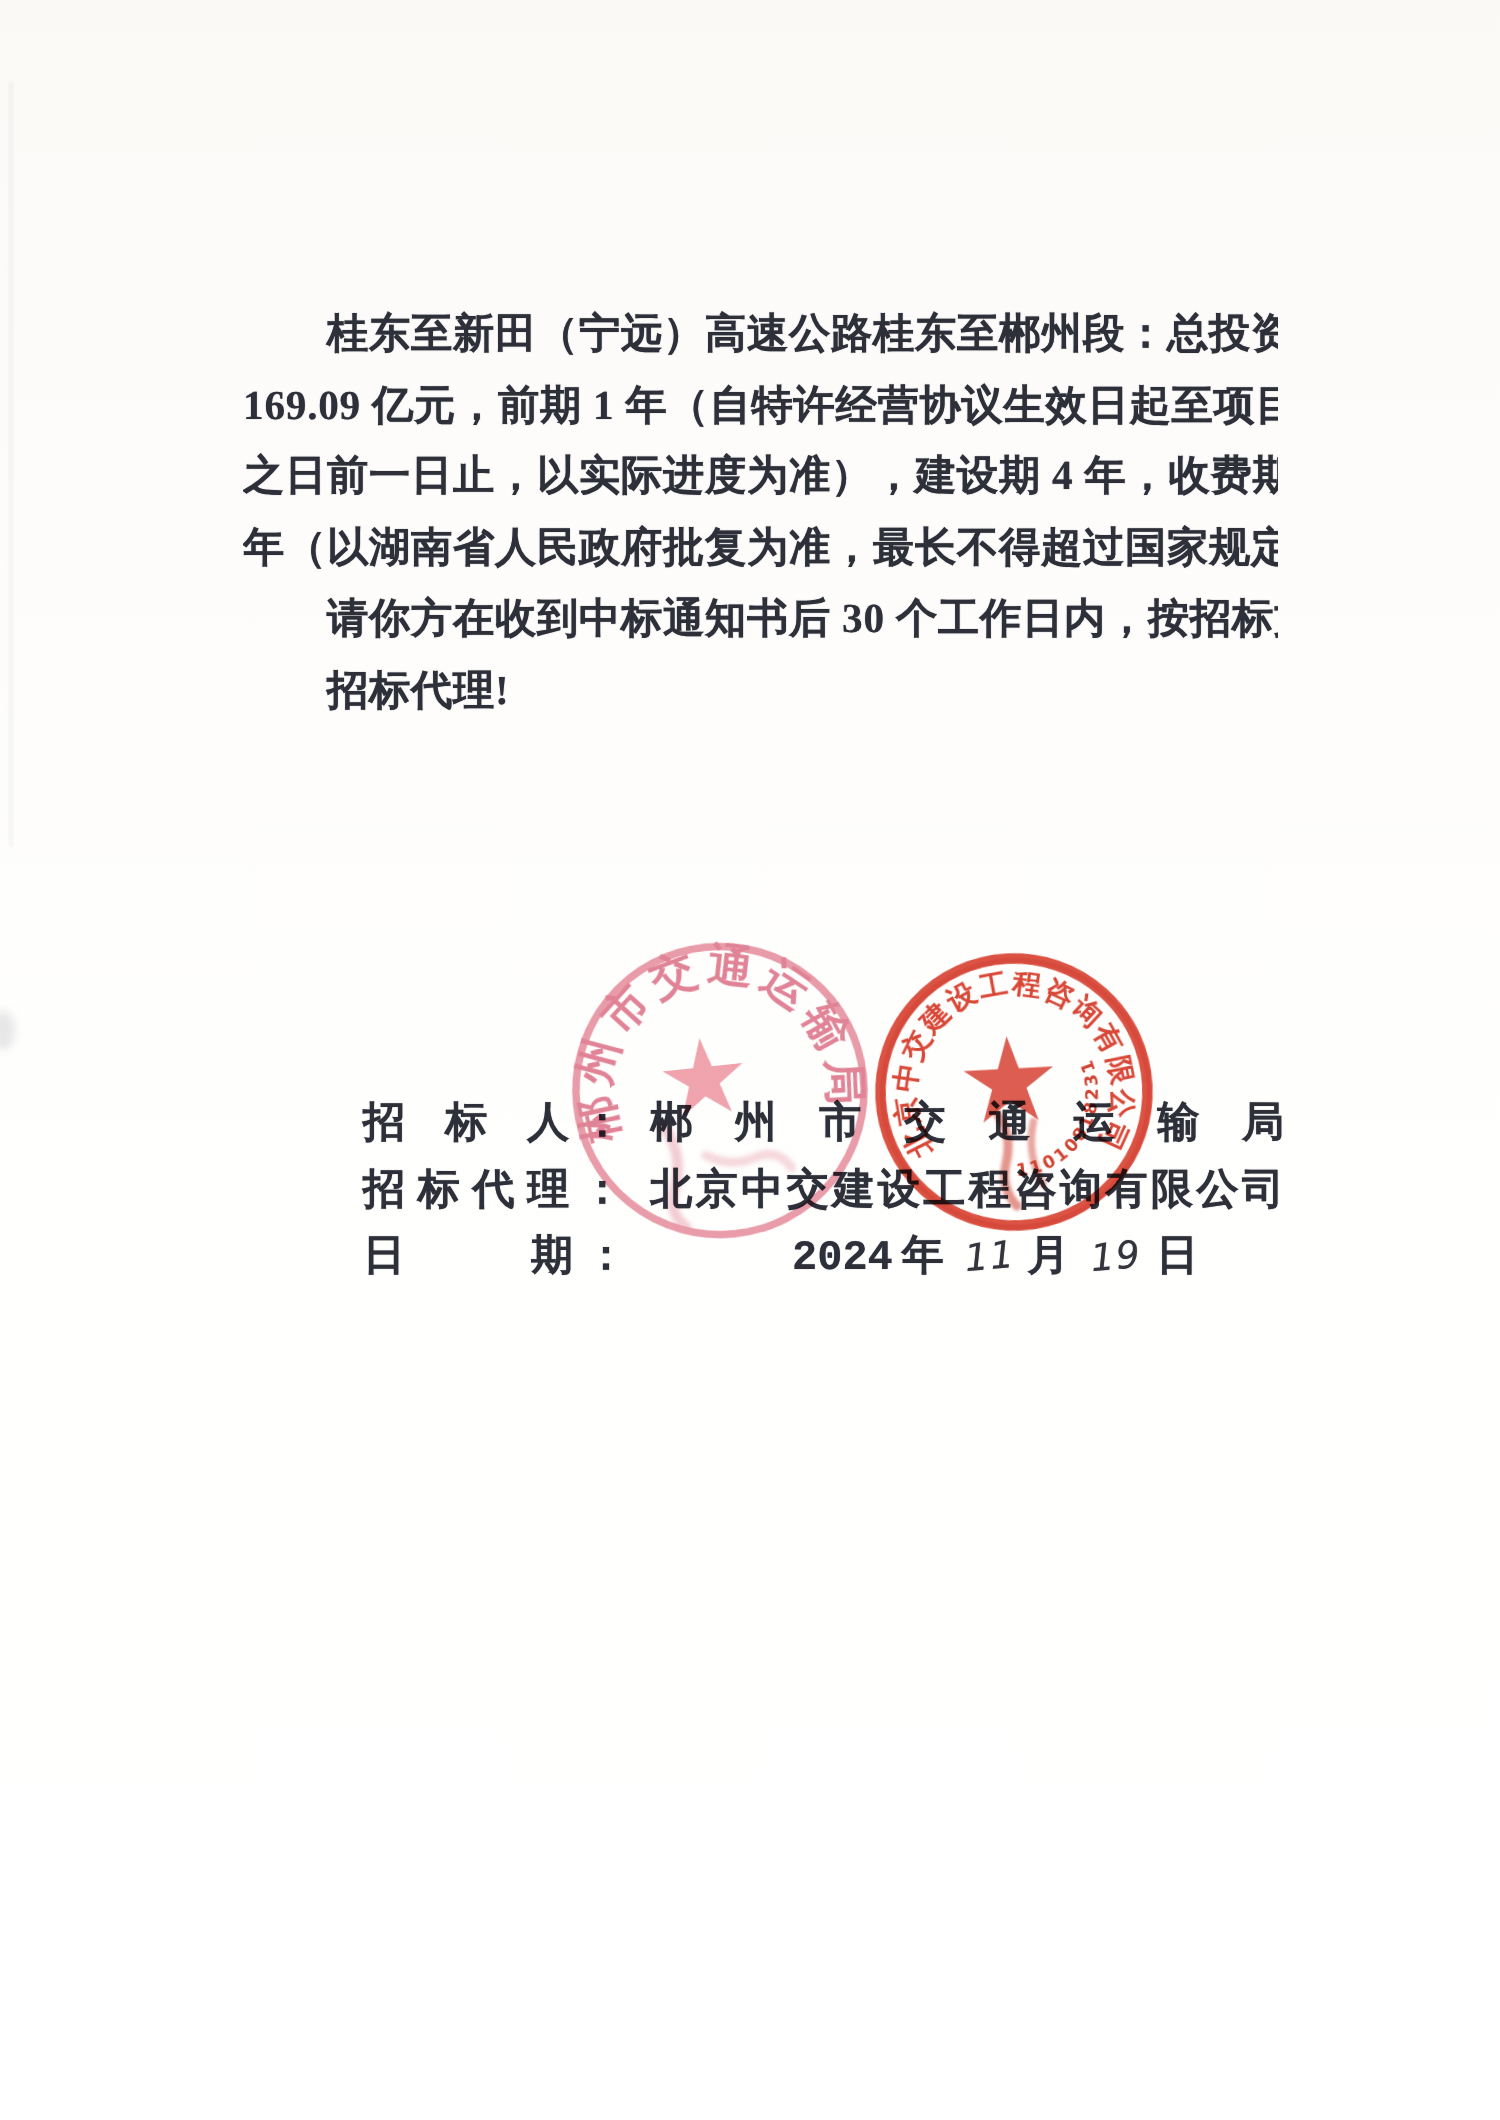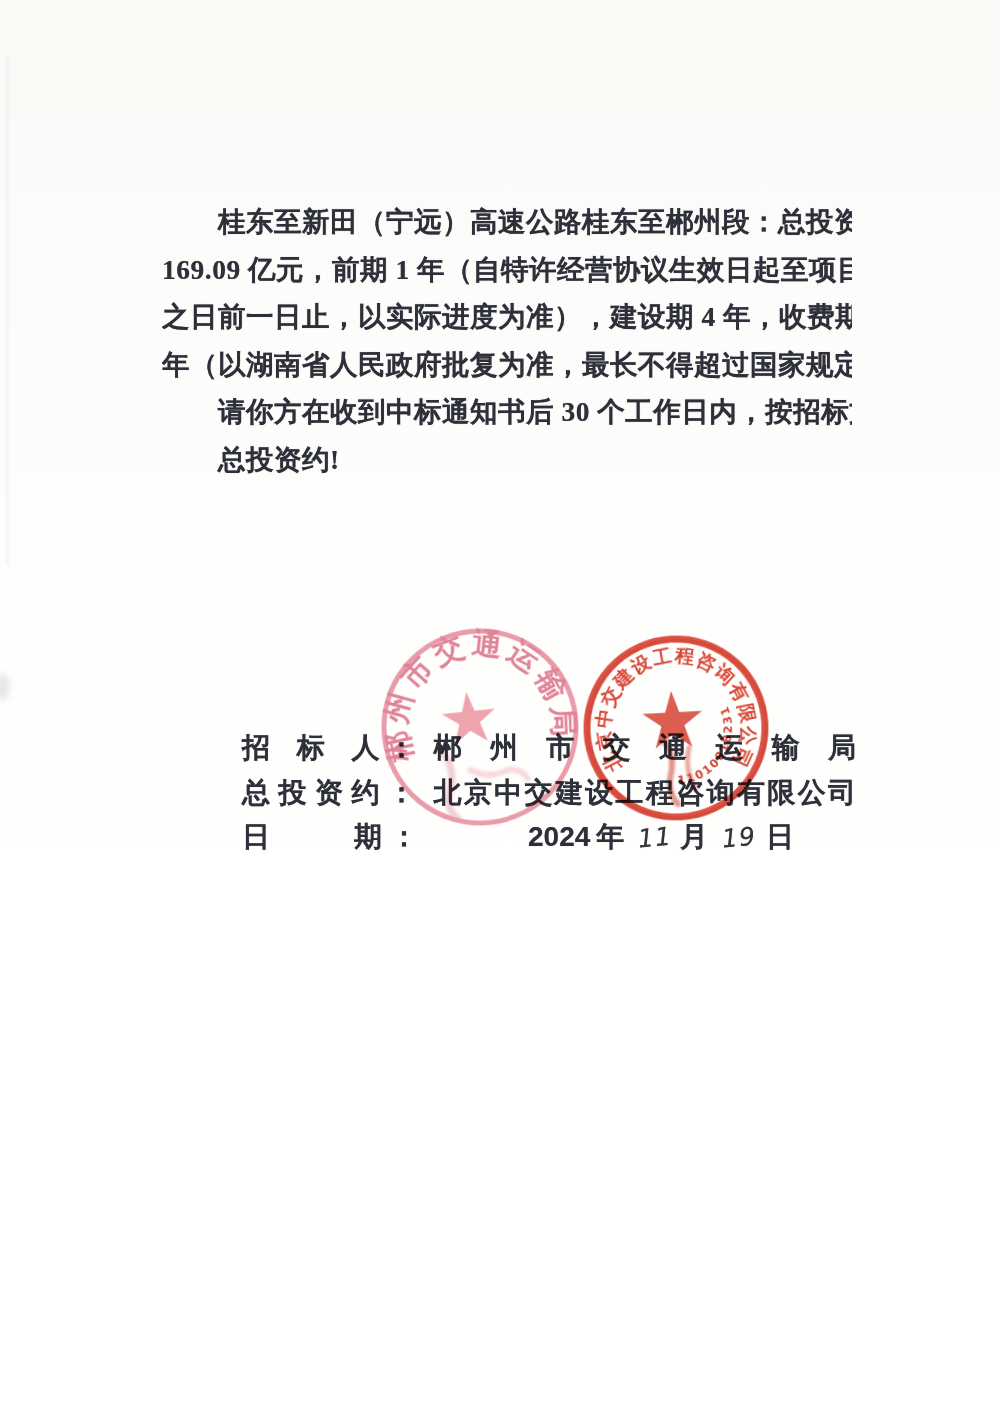--- a/index.html
+++ b/index.html
@@ -37,21 +37,21 @@
   .sig-block {
     position:absolute; left:242px; top:726px; width:614px;
     font-size:28px; font-weight:700;
     text-shadow:0 0 0.7px rgba(45,47,57,0.6);
   }
   .sig-row { display:flex; align-items:center; height:44.5px; }
   .sig-label { display:inline-block; width:140px; text-align:justify; text-align-last:justify; }
   .sig-colon { margin-left:8px; }
   .sig-name { margin-left:18px; display:inline-block; width:430px; text-align:justify; text-align-last:justify; }
   .sig-date { margin-left:110px; white-space:nowrap; }
-  .date-num { font-family:Liberation Sans, sans-serif; }
+  .date-num { font-family:Liberation Mono, monospace; }
   .date-unit-y { margin-left:6px; }
   .hw {
     display:inline-block;
     font-family:"DejaVu Sans","Liberation Sans",sans-serif;
     font-style:italic; font-weight:400; font-size:25px;
     letter-spacing:1px; color:#33343c;
     transform:rotate(-5deg);
   }
   .hw-month { margin-left:14px; }
   .unit-month { margin-left:8px; }
@@ -77,31 +77,31 @@
 
 <div class="edge-shade"></div>
 <div class="smudge"></div>
 
 <div class="body-text">
   <div class="line indent">桂东至新田（宁远）高速公路桂东至郴州段：总投资约</div>
   <div class="line">169.09 亿元，前期 1 年（自特许经营协议生效日起至项目开工</div>
   <div class="line">之日前一日止，以实际进度为准），建设期 4 年，收费期 30</div>
   <div class="line">年（以湖南省人民政府批复为准，最长不得超过国家规定的经</div>
   <div class="line indent">请你方在收到中标通知书后 30 个工作日内，按招标文件</div>
-  <div class="line natural indent">总投资约!</div>
+  <div class="line natural indent">招标代理!</div>
 </div>
 
 <div class="sig-block">
   <div class="sig-row">
     <span class="sig-label">招标人</span>
     <span class="sig-colon">：</span>
     <span class="sig-name">郴州市交通运输局</span>
   </div>
   <div class="sig-row">
-    <span class="sig-label">总投资约</span>
+    <span class="sig-label">招标代理</span>
     <span class="sig-colon">：</span>
     <span class="sig-name">北京中交建设工程咨询有限公司</span>
   </div>
   <div class="sig-row">
     <span class="sig-label">日期</span>
     <span class="sig-colon">：</span>
     <span class="sig-date">
       <span class="date-num">2024</span><span class="date-unit-y">年</span><span class="hw hw-month">11</span><span class="unit-month">月</span><span class="hw hw-day">19</span><span class="unit-day">日</span>
     </span>
   </div>

